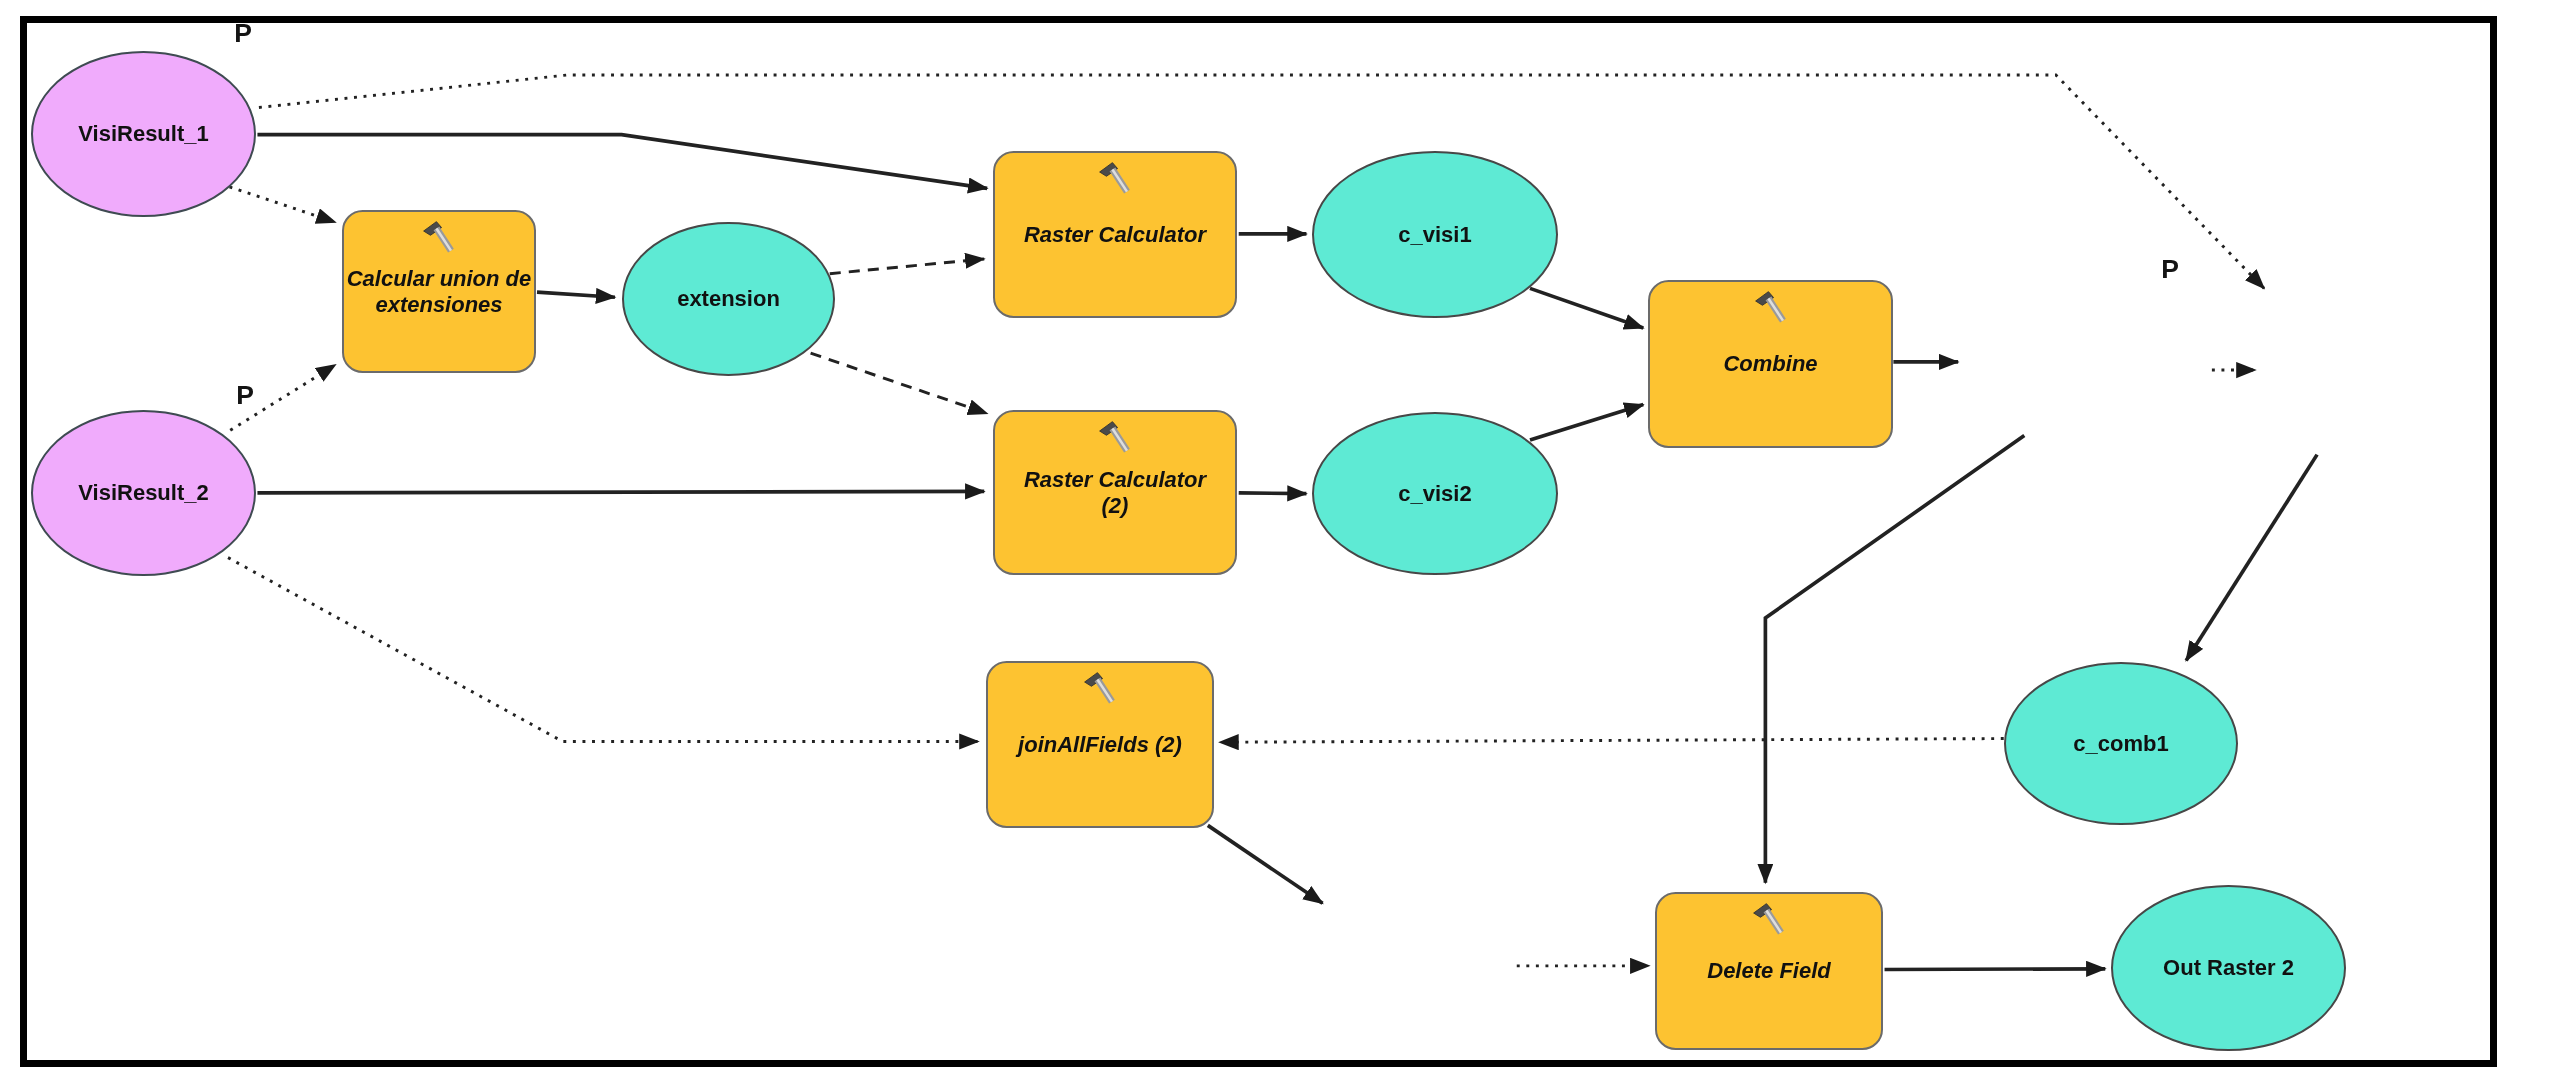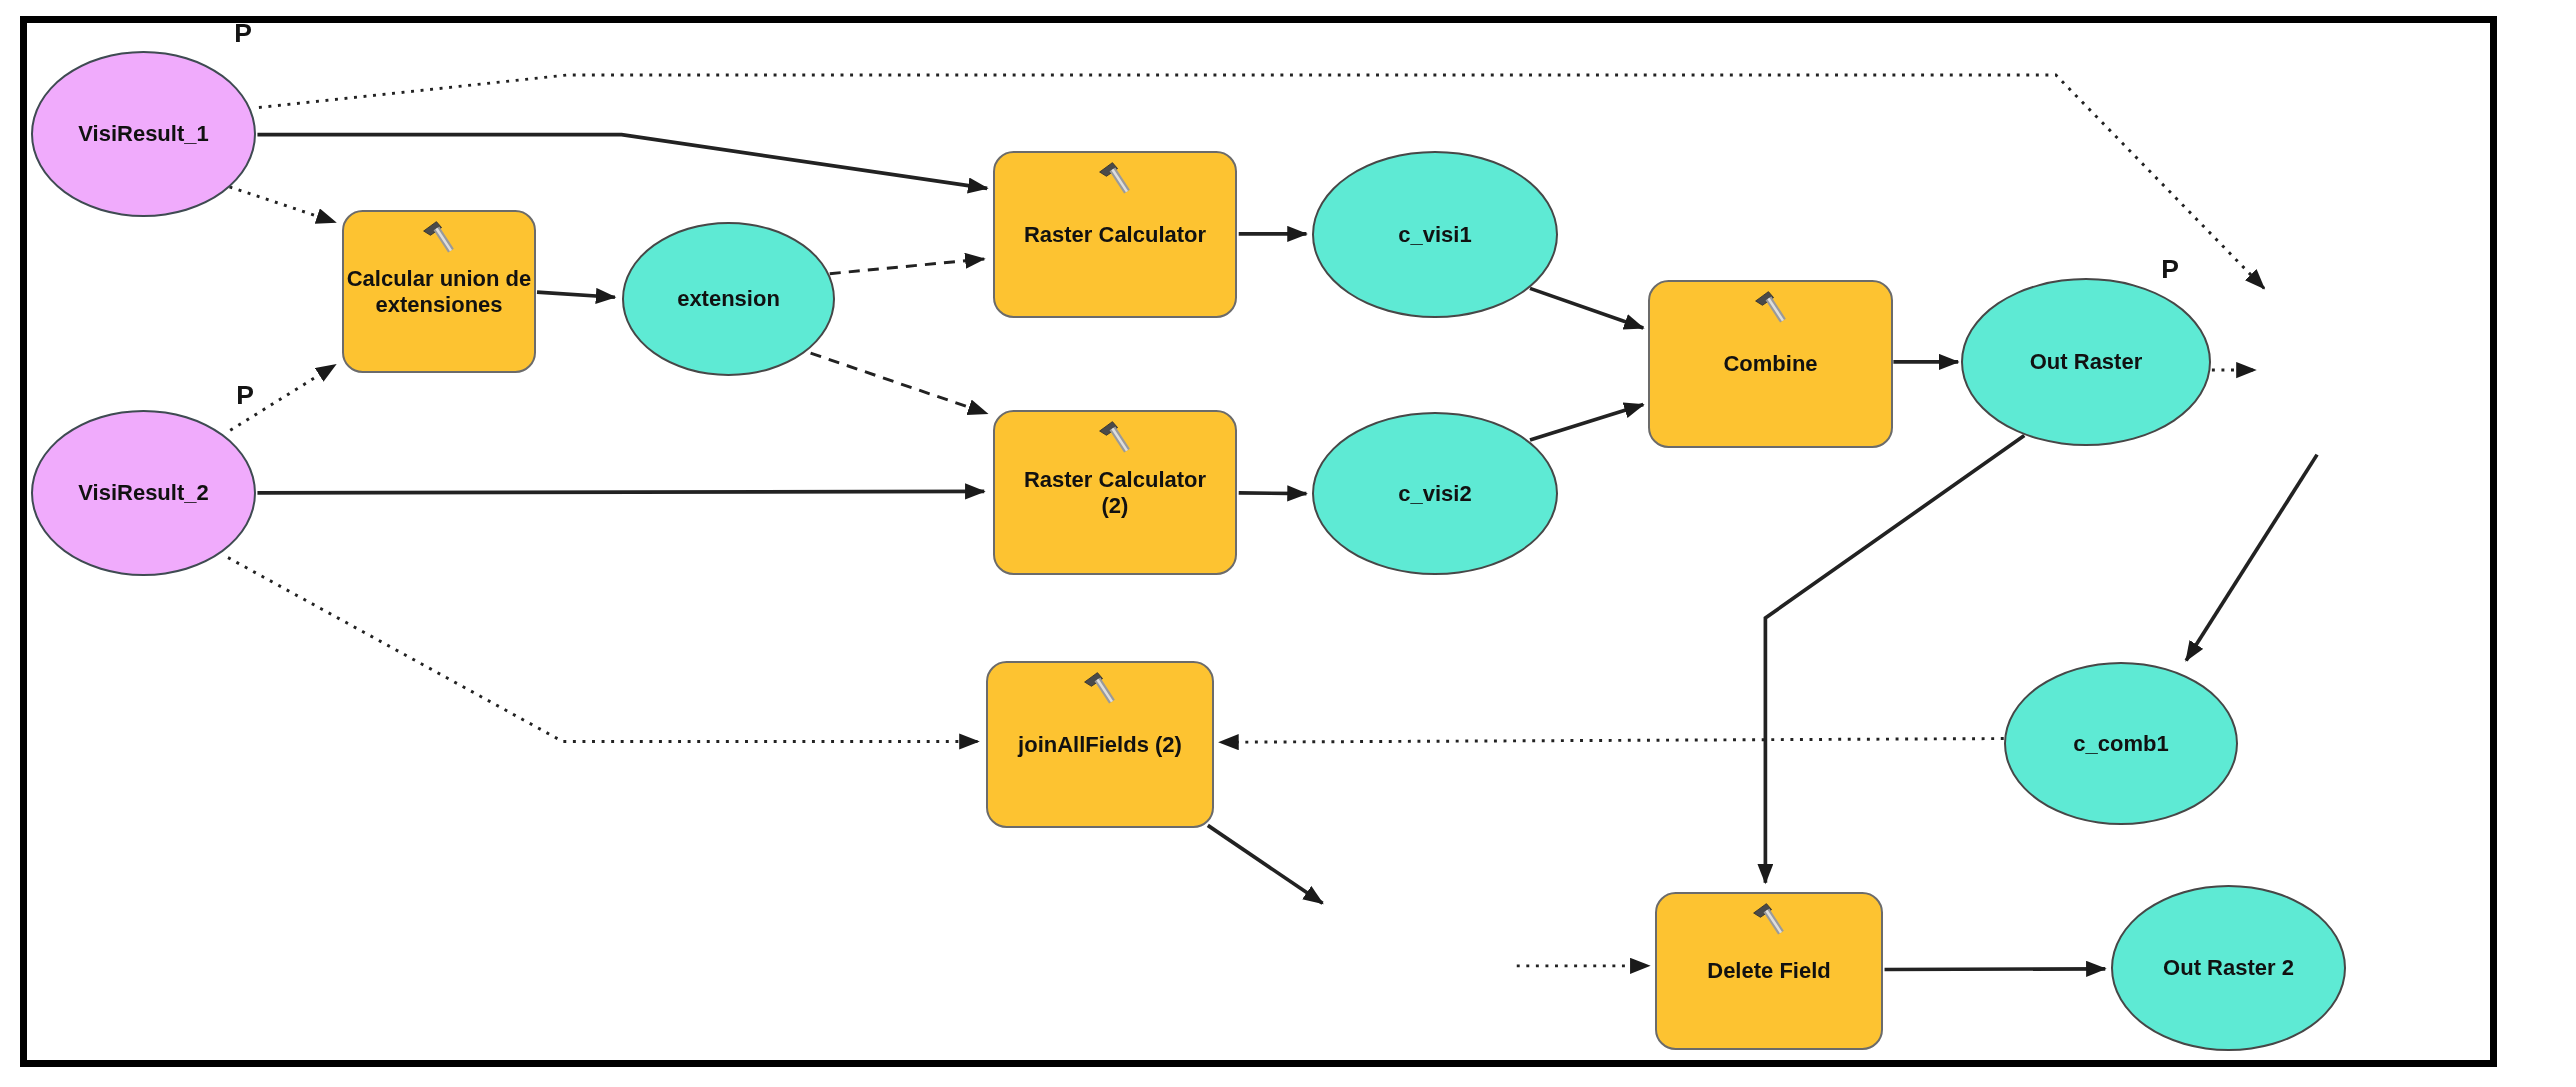--- a/index.html
+++ b/index.html
@@ -9,21 +9,21 @@
   svg.edges{position:absolute;left:0;top:0;width:2576px;height:1088px;}
   .edge-solid{fill:none;stroke:#222;stroke-width:5;}
   .edge-dashed{fill:none;stroke:#222;stroke-width:4;stroke-dasharray:15 11;}
   .edge-dotted{fill:none;stroke:#222;stroke-width:4;stroke-dasharray:4 9;}
   .node{position:absolute;display:flex;align-items:center;justify-content:center;
         box-sizing:border-box;text-align:center;}
   .node-label{font-weight:bold;color:#111;font-size:22px;line-height:1.18;white-space:pre-line;}
   .ellipse{border-radius:50%;}
   .input{background:#f0abfc;border:2.2px solid #3f4b52;}
   .derived{background:#5eead4;border:2.2px solid #474747;}
-  .tool{background:#FDC331;border:2.2px solid #6b6b6b;border-radius:20.6px;}
+  .tool{background:#FDC331;border:2.2px solid #6b6b6b;border-radius:20.6px;font-style:italic;}
   .hammer{position:absolute;top:5.9px;left:50%;transform:translateX(-50%);width:41px;height:38px;}
   .p-marker{position:absolute;transform:translate(-50%,-50%);font-weight:bold;font-size:26.5px;color:#141414;}
 </style>
 </head>
 <body>
 
 <div class="canvas">
   <div class="frame"></div>
 
   <svg class="edges" xmlns="http://www.w3.org/2000/svg" viewBox="0 0 3502 1479" width="2576" height="1088">
@@ -133,23 +133,20 @@
 
   <div class="node ellipse derived" style="left:622px;top:222px;width:213px;height:154px">
     <span class="node-label">extension</span>
   </div>
   <div class="node ellipse derived" style="left:1312px;top:151px;width:246px;height:167px">
     <span class="node-label">c_visi1</span>
   </div>
   <div class="node ellipse derived" style="left:1312px;top:412px;width:246px;height:163px">
     <span class="node-label">c_visi2</span>
   </div>
-  <div class="node ellipse derived" style="left:1961px;top:278px;width:250px;height:168px">
-    <span class="node-label">Out Raster</span>
-  </div>
   <div class="node ellipse derived" style="left:2004px;top:662px;width:234px;height:163px">
     <span class="node-label">c_comb1</span>
   </div>
   <div class="node ellipse derived" style="left:2111px;top:885px;width:235px;height:166px">
     <span class="node-label">Out Raster 2</span>
   </div>
 
   <div class="p-marker" style="left:243px;top:33px">P</div>
   <div class="p-marker" style="left:245px;top:395px">P</div>
   <div class="p-marker" style="left:2170px;top:269px">P</div>

